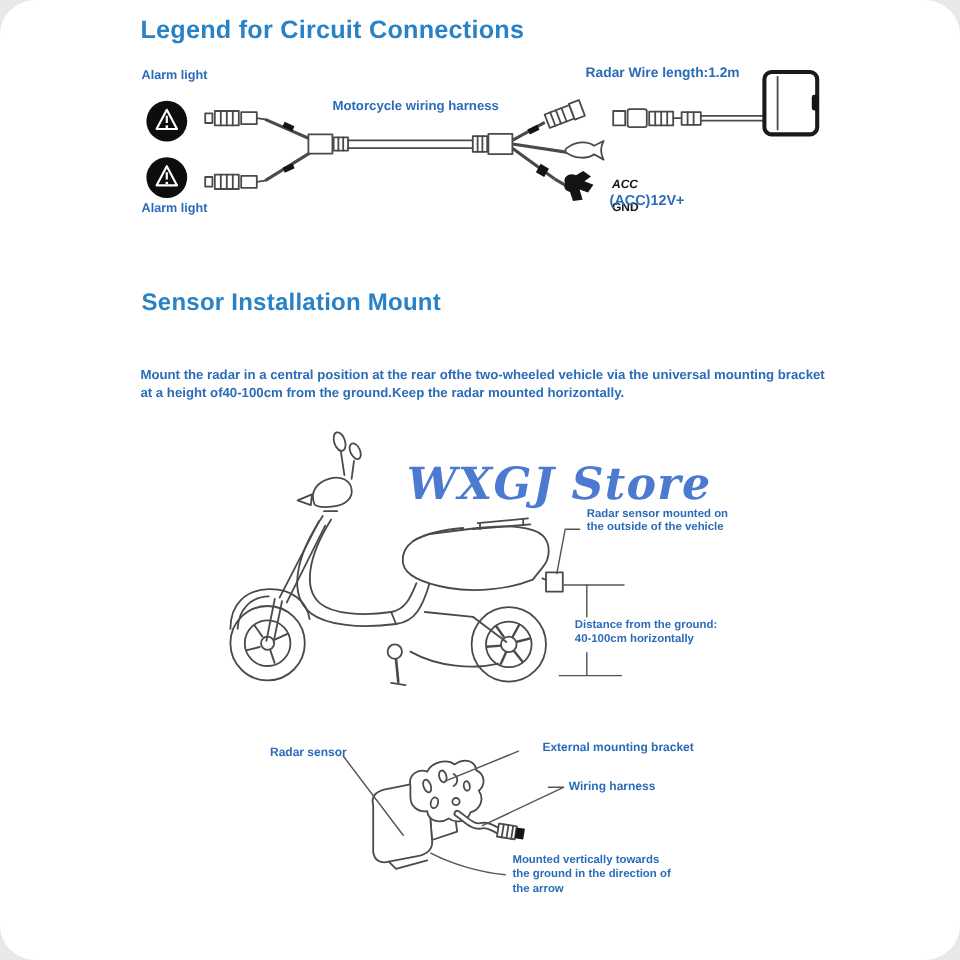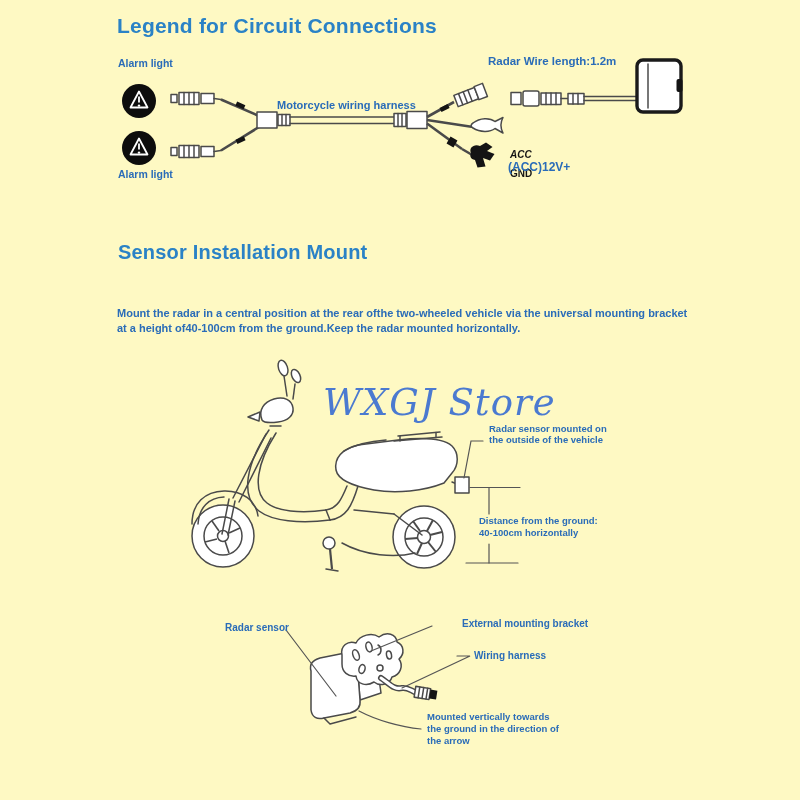--- a/index.html
+++ b/index.html
@@ -1,27 +1,27 @@
 <!DOCTYPE html>
 <html><head>
 <meta charset="utf-8">
 <style>
   html,body{margin:0;padding:0;background:#e8e8e8;}
   .page{
-    position:relative;width:800px;height:800px;background:#fef9c3;
-    font-family:"Liberation Sans",sans-serif;overflow:hidden;margin:0 auto;
+    position:relative;width:800px;height:800px;background:#ffffff;
+    font-family:"Liberation Sans",sans-serif;overflow:hidden;margin:0 auto;border-radius:29px;
   }
   .abs{position:absolute;white-space:pre-line;}
   .title{font-weight:700;color:#2a82c6;letter-spacing:0.2px;}
   .lbl{font-weight:700;color:#2a6cb8;}
   .ann{font-weight:600;color:#2a6cb8;}
   .dark{color:#141414;}
   .watermark{
-    font-family:"DejaVu Serif",serif;font-style:italic;font-weight:400;
-    color:#4b7ad0;letter-spacing:1px;
+    font-family:"DejaVu Serif",serif;font-style:italic;font-weight:700;
+    color:#4b7ad0;letter-spacing:1px;margin-left:16px;
   }
   svg{position:absolute;left:0;top:0;}
   .ln{stroke:#4a4a4a;stroke-width:1.5;fill:none;stroke-linecap:round;stroke-linejoin:round;}
   .lnf{stroke:#4a4a4a;stroke-width:1.5;fill:#ffffff;stroke-linecap:round;stroke-linejoin:round;}
   .thin{stroke:#555;stroke-width:1.2;fill:none;stroke-linecap:round;}
   .blk{fill:#141414;stroke:none;}
 </style>
 </head>
 <body>
 
@@ -245,21 +245,21 @@
         <polyline points="457,656 470,656 402,688" class="thin"></polyline>
         <path d="M421,729 C400,727 376,720 359,711" class="thin"></path>
       </g>
     </g>
   </svg>
 
   <div class="abs title" style="left:117px;top:14px;font-size:21px;">Legend for Circuit Connections</div>
 
   <div class="abs lbl" style="left:118px;top:57px;font-size:10.5px;">Alarm light</div>
 
-  <div class="abs lbl" style="left:277px;top:83px;font-size:11px;margin-top:16px;">Motorcycle wiring harness</div>
+  <div class="abs lbl" style="left:277px;top:83px;font-size:11px;">Motorcycle wiring harness</div>
 
   <div class="abs lbl" style="left:488px;top:55px;font-size:11.5px;">Radar Wire length:1.2m</div>
 
   <div class="abs dark" style="left:510px;top:124px;font-size:10px;font-weight:700;margin-top:44px;">GND</div>
 
   <div class="abs dark" style="left:510px;top:149px;font-size:10px;font-weight:700;font-style:italic;">ACC</div>
 
   <div class="abs lbl" style="left:508px;top:160px;font-size:12px;">(ACC)12V+</div>
 
   <div class="abs lbl" style="left:118px;top:168px;font-size:10.5px;">Alarm light</div>
@@ -272,21 +272,21 @@
   <div class="abs watermark" style="left:323px;top:381px;font-size:37px;">WXGJ Store</div>
 
   <div class="abs ann" style="left:489px;top:423px;font-size:9.5px;line-height:11px;">Radar sensor mounted on
 the outside of the vehicle</div>
 
   <div class="abs ann" style="left:479px;top:515px;font-size:9.5px;line-height:11.5px;">Distance from the ground:
 40-100cm horizontally</div>
 
   <div class="abs ann" style="left:225px;top:622px;font-size:10px;">Radar sensor</div>
 
-  <div class="abs ann" style="left:434px;top:618px;font-size:10px;padding-left:28px;">External mounting bracket</div>
+  <div class="abs ann" style="left:424px;top:618px;font-size:10px;padding-left:28px;">External mounting bracket</div>
 
   <div class="abs ann" style="left:474px;top:650px;font-size:10px;">Wiring harness</div>
 
   <div class="abs ann" style="left:427px;top:680px;font-size:9.5px;line-height:12px;margin-top:31px;">Mounted vertically towards
 the ground in the direction of
 the arrow</div>
 
 </div>
 
 </body></html>

